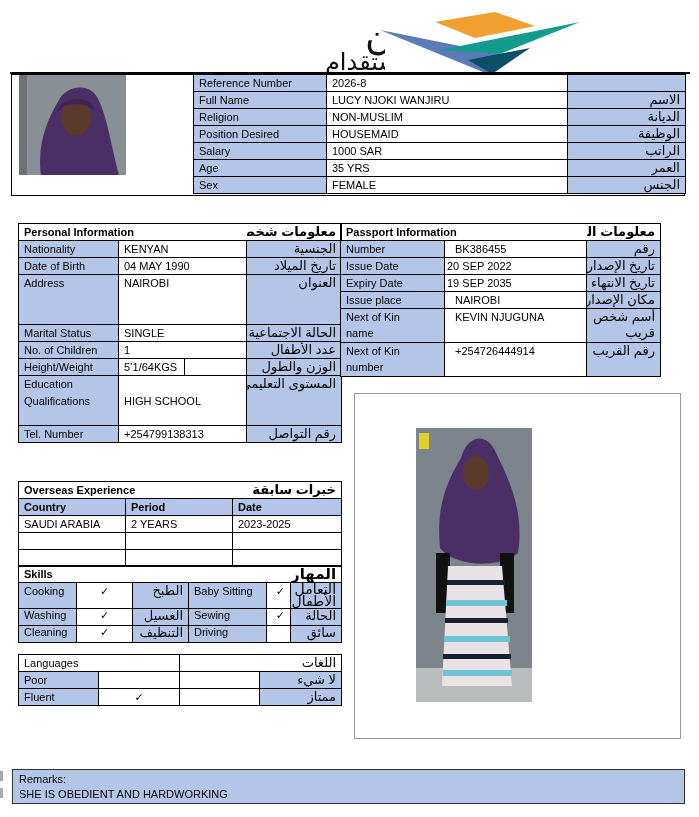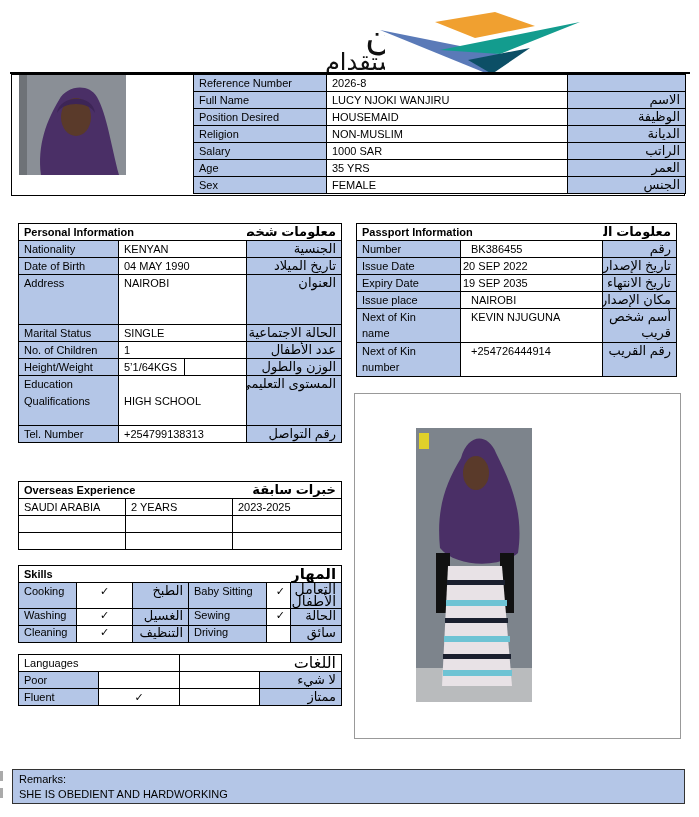--- a/index.html
+++ b/index.html
@@ -64,28 +64,28 @@
     <td class="blue">Reference Number</td>
     <td>2026-8</td>
     <td class="blue ar"></td>
   </tr>
   <tr>
     <td class="blue">Full Name</td>
     <td>LUCY NJOKI WANJIRU</td>
     <td class="blue ar">الاسم</td>
   </tr>
   <tr>
+    <td class="blue">Religion</td>
+    <td>NON-MUSLIM</td>
+    <td class="blue ar">الديانة</td>
+  </tr>
+  <tr>
     <td class="blue">Position Desired</td>
     <td>HOUSEMAID</td>
     <td class="blue ar">الوظيفة</td>
-  </tr>
-  <tr>
-    <td class="blue">Religion</td>
-    <td>NON-MUSLIM</td>
-    <td class="blue ar">الديانة</td>
   </tr>
   <tr>
     <td class="blue">Salary</td>
     <td>1000 SAR</td>
     <td class="blue ar">الراتب</td>
   </tr>
   <tr>
     <td class="blue">Age</td>
     <td>35 YRS</td>
     <td class="blue ar">العمر</td>
@@ -150,21 +150,21 @@
     <td class="blue ar">المستوى التعليمي</td>
   </tr>
   <tr>
     <td class="blue">Tel. Number</td>
     <td colspan="2">+254799138313</td>
     <td class="blue ar">رقم التواصل</td>
   </tr>
 </tbody>
   </table>
 
-<table style="left:356px;top:223px;width:320px;">
+<table style="left:340px;top:223px;width:320px;">
   <colgroup>
       <col style="width:104px">
       <col style="width:142px">
       <col style="width:74px">
     </colgroup>
   <tbody>
       <tr>
     <td colspan="2" class="bold noborder-r">Passport Information</td>
     <td class="ar bold noborder-l">معلومات الجواز</td>
   </tr>
@@ -235,20 +235,25 @@
       <col style="width:107px">
       <col style="width:107px">
       <col style="width:109px">
     </colgroup>
   <tbody>
       <tr>
     <td colspan="2" class="bold noborder-r">Overseas Experience</td>
     <td class="ar bold noborder-l">خبرات سابقة</td>
   </tr>
   <tr>
+    <td class="blue bold">Country</td>
+    <td class="blue bold">Period</td>
+    <td class="blue bold">Date</td>
+  </tr>
+  <tr>
     <td>SAUDI ARABIA</td>
     <td>2 YEARS</td>
     <td>2023-2025</td>
   </tr>
   <tr>
     <td></td>
     <td></td>
     <td></td>
   </tr>
   <tr>
@@ -306,21 +311,21 @@
 <table style="left:18px;top:654px;width:323px;">
   <colgroup>
       <col style="width:80px">
       <col style="width:81px">
       <col style="width:80px">
       <col style="width:82px">
     </colgroup>
   <tbody>
       <tr>
     <td colspan="2">Languages</td>
-    <td colspan="2" class="ar" style="font-size:16px">اللغات</td>
+    <td colspan="2" class="ar" style="font-size:13px">اللغات</td>
   </tr>
   <tr>
     <td class="blue">Poor</td>
     <td class="center"></td>
     <td class="center"></td>
     <td class="blue ar">لا شيء</td>
   </tr>
   <tr>
     <td class="blue">Fluent</td>
     <td class="center">✓</td>

